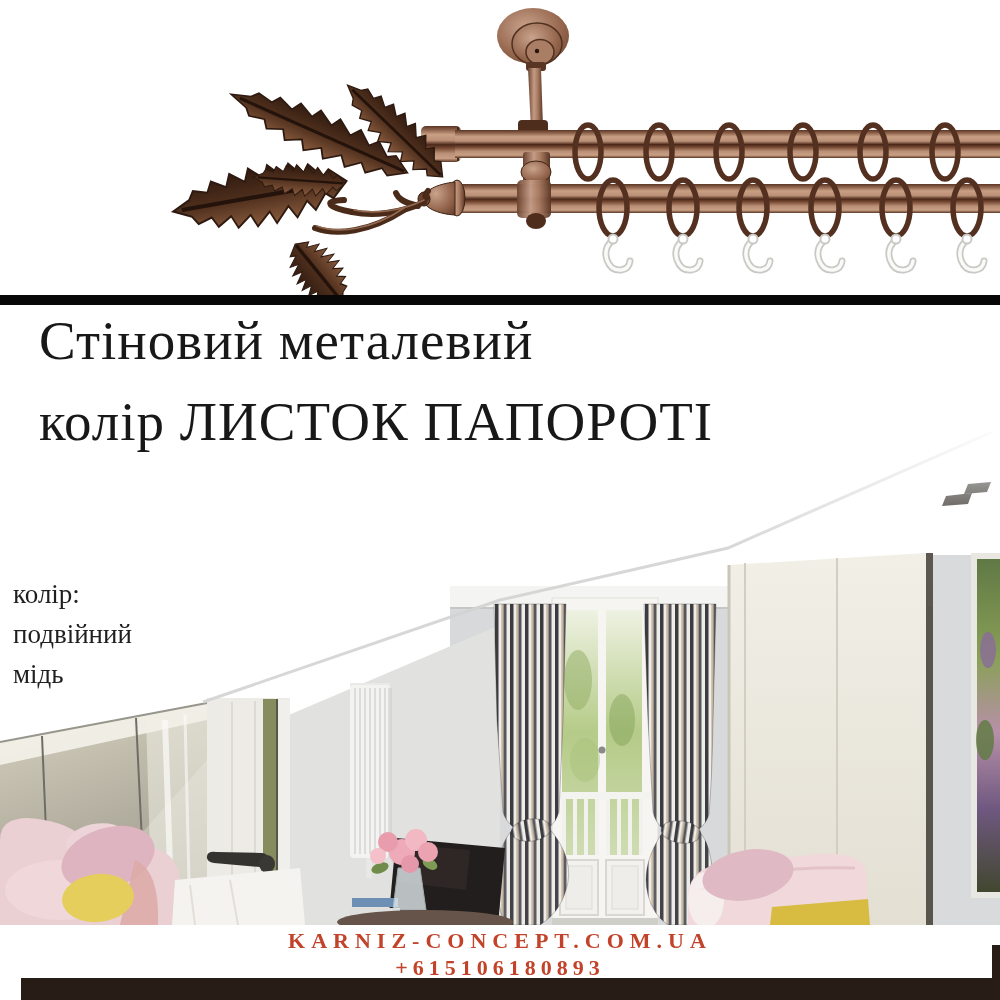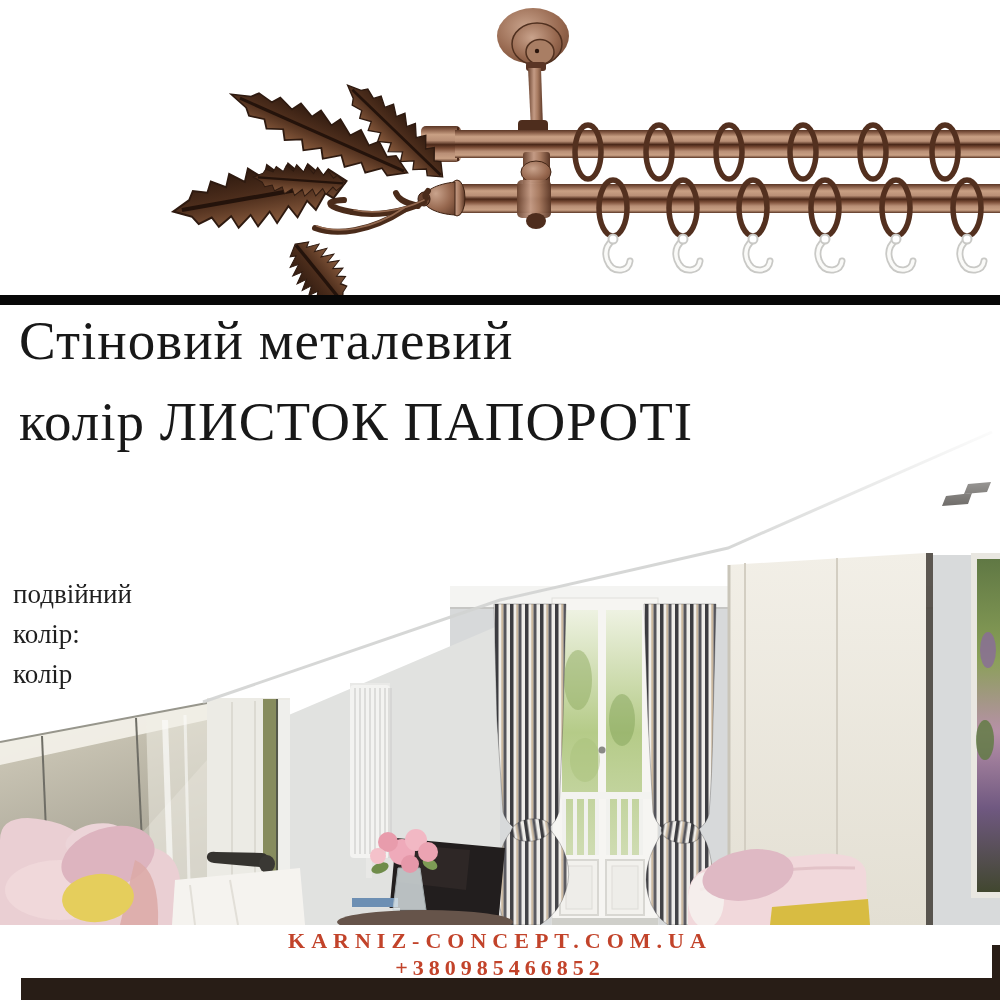--- a/index.html
+++ b/index.html
@@ -3,21 +3,21 @@
 <meta charset="utf-8">
 <style>
   html,body{margin:0;padding:0;background:#ffffff;}
   .canvas{position:relative;width:1000px;height:1000px;background:#fff;overflow:hidden;
           font-family:"Liberation Serif", serif;}
   .product-photo{position:absolute;left:0;top:0;width:1000px;height:295px;background:#fff;z-index:3;}
   .divider{position:absolute;left:0;top:295px;width:1000px;height:10px;background:var(--divider-black,#070707);z-index:3;}
   .room-photo{position:absolute;left:0;top:420px;width:1000px;height:505px;z-index:1;}
   .headline{position:absolute;left:19px;top:300px;margin:0;z-index:4;font-weight:400;
             font-size:55px;line-height:81px;letter-spacing:1px;color:var(--title-black,#181818);}
-  .headline span{display:block;white-space:nowrap;}
+  .headline span{display:block;white-space:nowrap;margin-left:20px;}
   .specs{position:absolute;left:13px;top:574px;z-index:4;font-size:27px;line-height:40px;color:#1f1f1f;}
   .specs span{display:block;}
   .footer-band{position:absolute;left:0;top:925px;width:1000px;height:53px;background:#ffffff;z-index:5;
                text-align:center;}
   .website{font-weight:bold;font-size:22px;letter-spacing:6px;color:var(--accent-red,#c2432a);margin-top:3px;}
   .phone{font-weight:bold;font-size:22px;letter-spacing:5px;color:var(--accent-red,#c2432a);margin-top:1px;}
   .bottom-bar{position:absolute;left:21px;top:978px;width:979px;height:22px;background:var(--bottom-bar-brown,#281d16);z-index:6;}
   .bottom-bar-right{position:absolute;left:992px;top:945px;width:8px;height:55px;background:var(--bottom-bar-brown,#281d16);z-index:6;}
 </style>
 </head>
@@ -330,25 +330,25 @@
       <rect x="0" y="0" width="1000" height="130" fill="url(#topFade)"></rect>
     </svg>
   </div>
 
   <h1 class="headline">
     <span>Стіновий металевий</span>
     <span>колір ЛИСТОК ПАПОРОТІ</span>
   </h1>
 
   <div class="specs">
+    <span>колір:</span>
     <span>подвійний</span>
-    <span>колір:</span>
-    <span>колір</span>
+    <span>мідь</span>
   </div>
 
   <div class="footer-band">
     <div class="website">KARNIZ-CONCEPT.COM.UA</div>
-    <div class="phone">+380985466852</div>
+    <div class="phone">+615106180893</div>
   </div>
   <div class="bottom-bar"></div>
   <div class="bottom-bar-right"></div>
 
 </div>
 
 </body></html>

